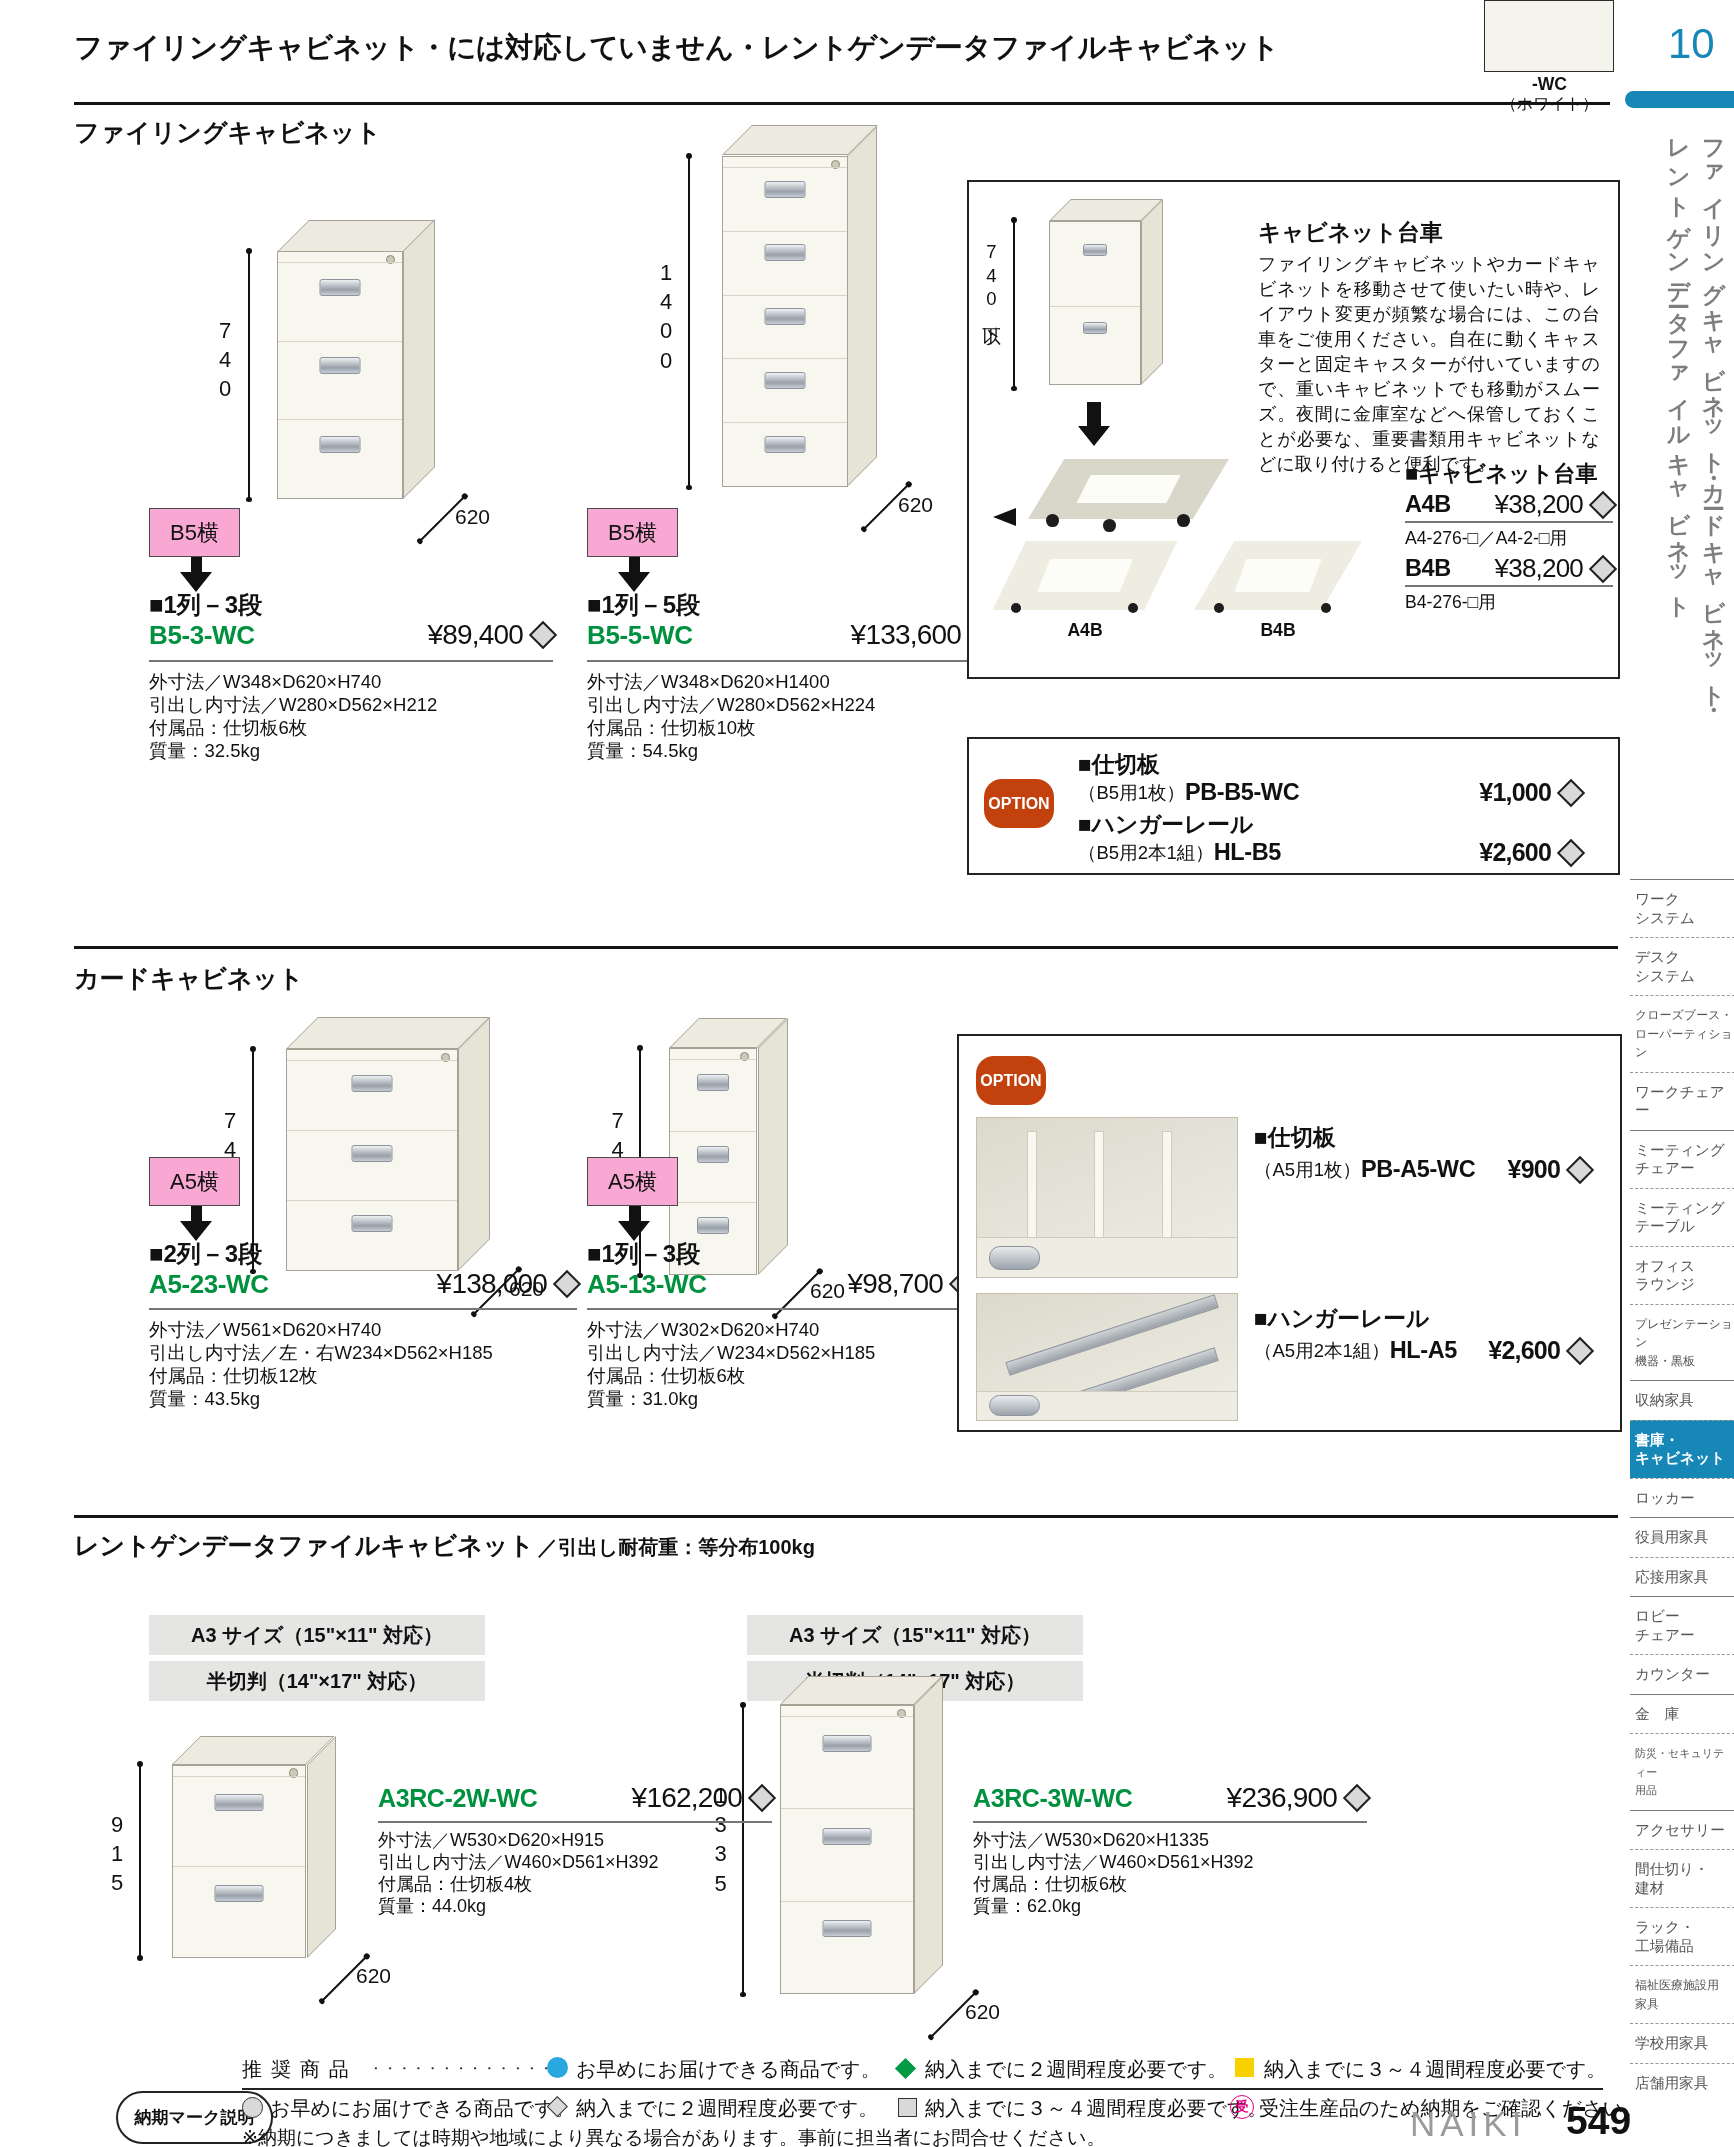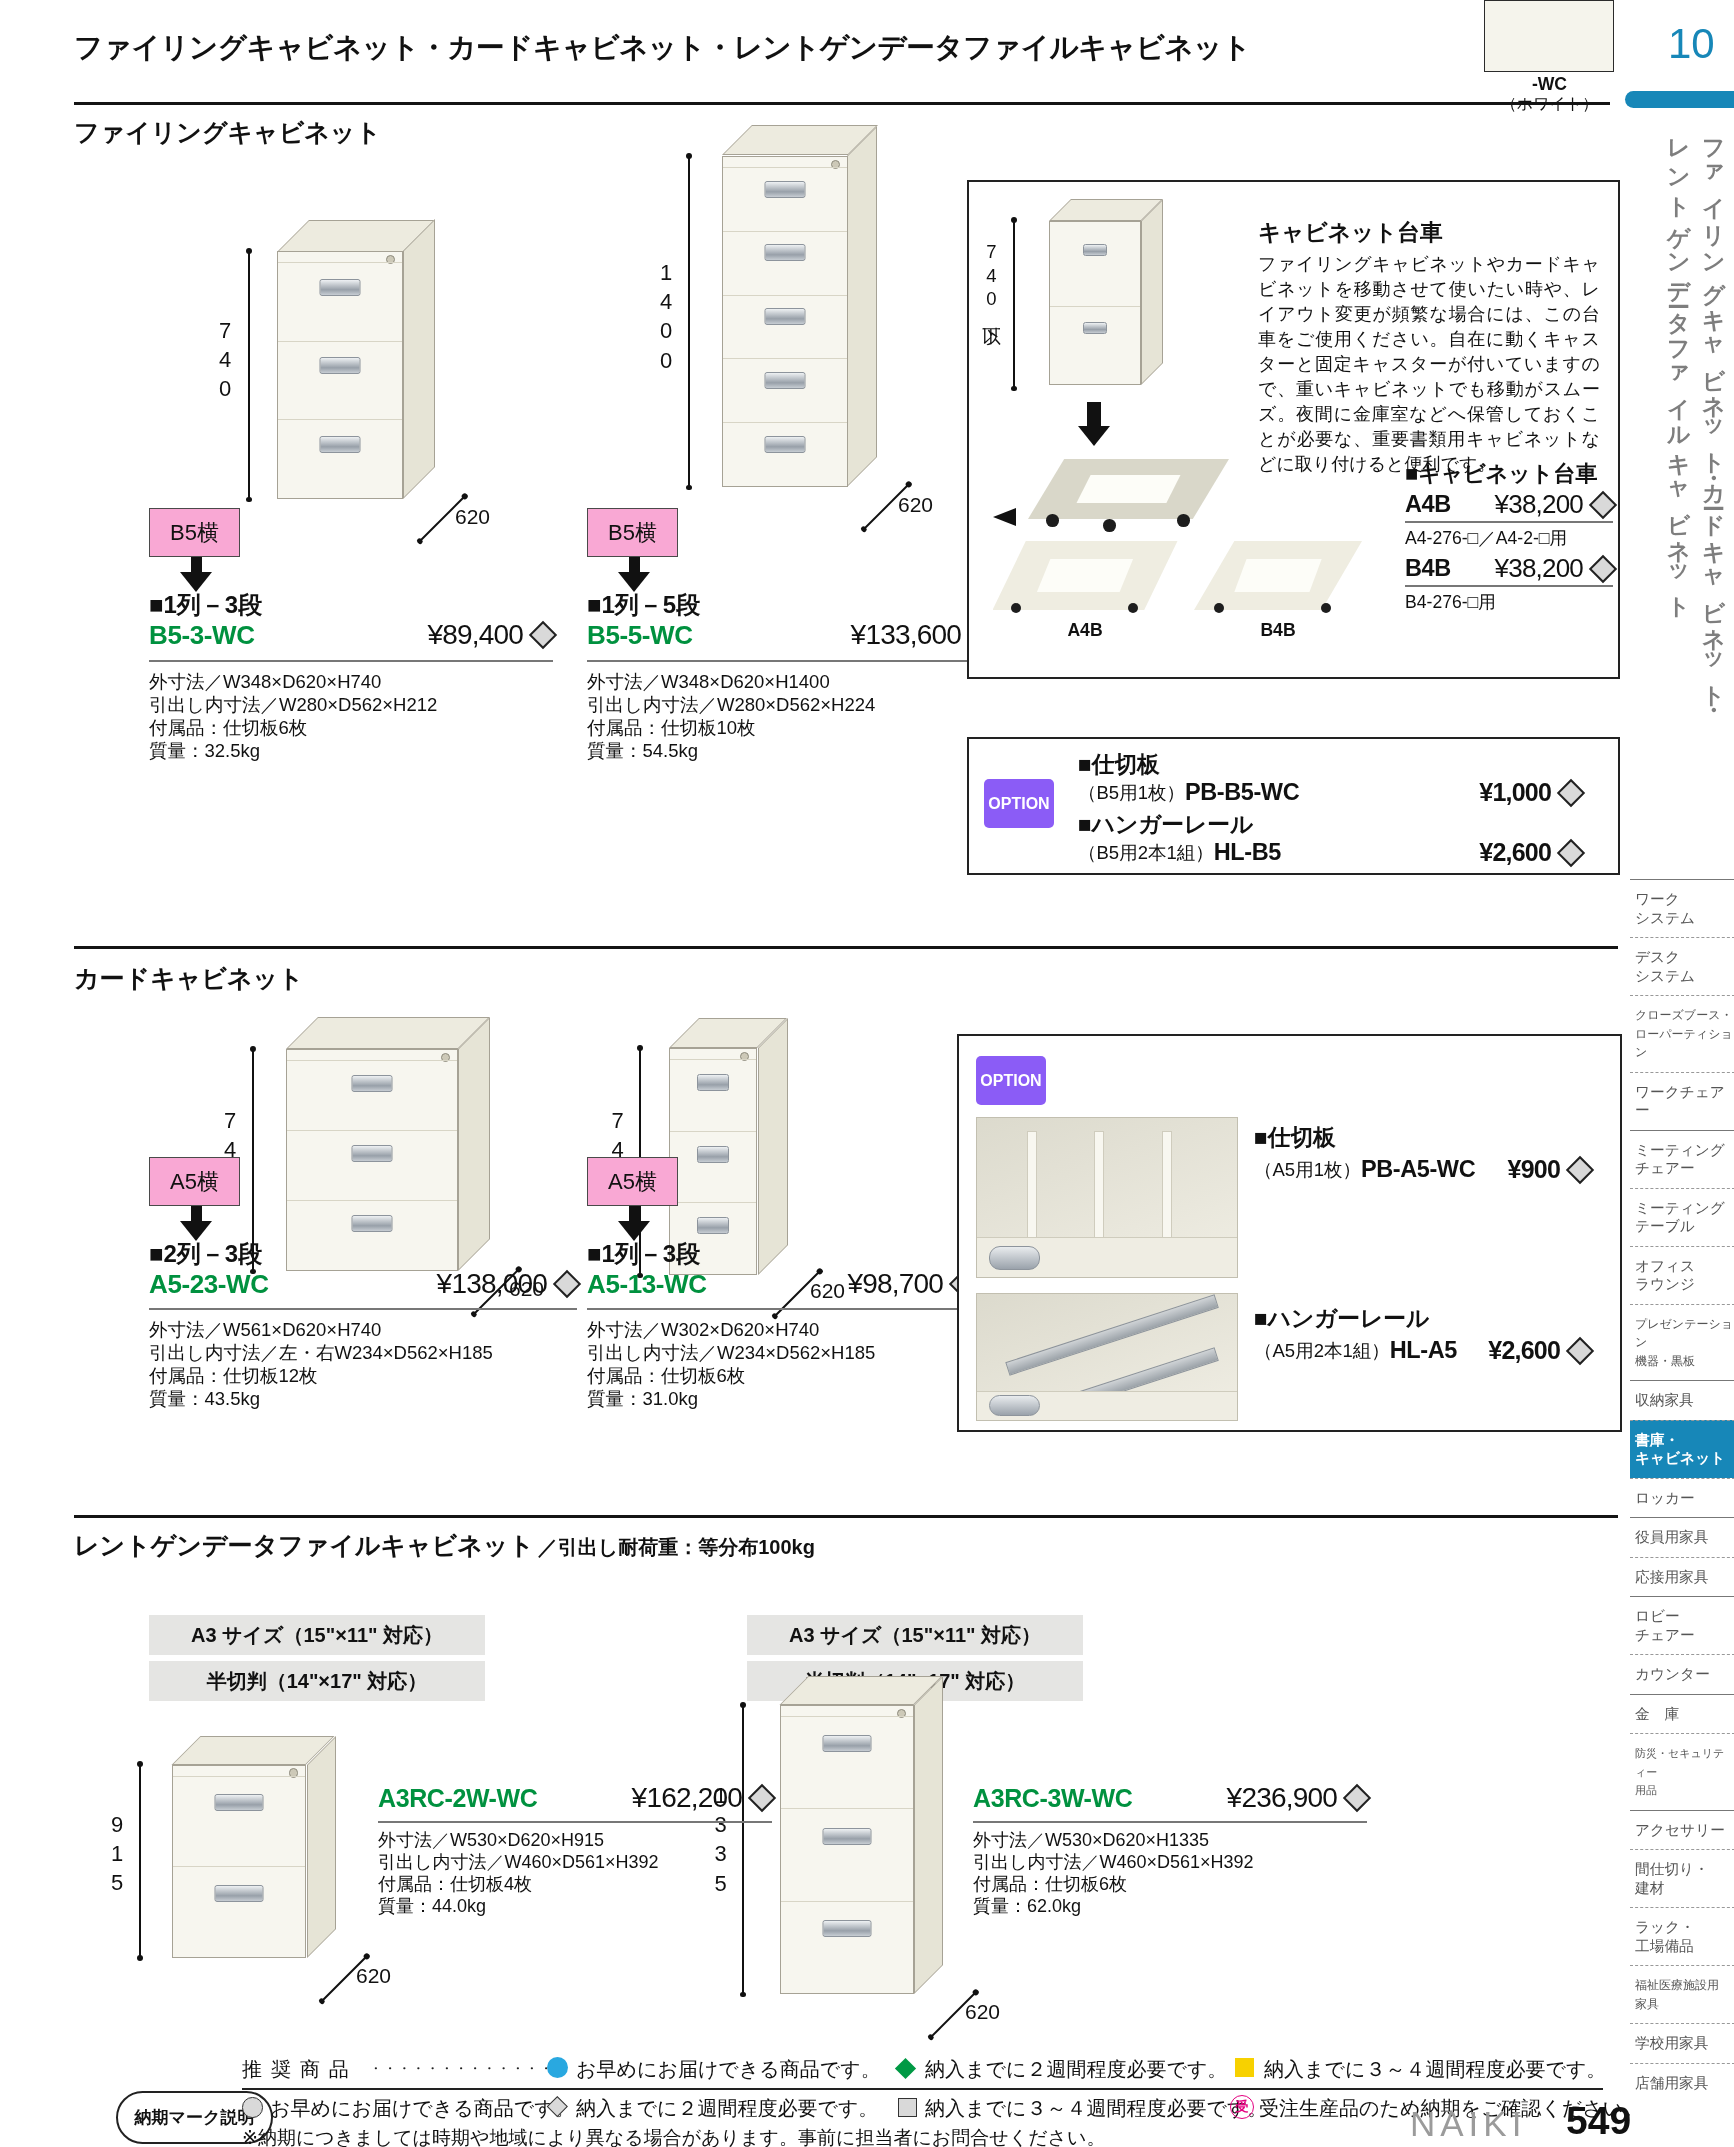--- a/index.html
+++ b/index.html
@@ -35,21 +35,21 @@
   .vline{position:absolute;width:1.7px;background:#111}
   .vline:before,.vline:after{content:"";position:absolute;left:-2.1px;width:5.9px;height:5.9px;border-radius:50%;background:#111}
   .vline:before{top:-3.4px}.vline:after{bottom:-3.4px}
   .vnum{position:absolute;writing-mode:vertical-rl;text-orientation:upright;font-size:22px;letter-spacing:4.2px}
   .ddim{position:absolute;width:64px;height:1.7px;background:#111;transform:rotate(-45deg)}
   .ddim:before,.ddim:after{content:"";position:absolute;width:5.9px;height:5.9px;border-radius:50%;background:#111;top:-2.1px}
   .ddim:before{left:-2.5px}.ddim:after{right:-2.5px}
   .dnum{position:absolute;font-size:21px}
   
   .box{position:absolute;border:2.1px solid #222;background:#fff}
-  .optbadge{position:absolute;background:#8b5cf6;color:#fff;font-weight:bold;font-size:16px;display:flex;align-items:center;justify-content:center;border-radius:5px}
+  .optbadge{position:absolute;background:#c2410c;color:#fff;font-weight:bold;font-size:16px;display:flex;align-items:center;justify-content:center;border-radius:18px}
   .photo{position:absolute;background:linear-gradient(160deg,#dcdacd,#f0eee4);border:0.8px solid #c2bfb0;overflow:hidden}
   .slat{position:absolute;top:8%;bottom:8%;width:8.4px;background:#f8f7f0;border:0.8px solid #cfccbd}
   .rail{position:absolute;height:11.7px;background:linear-gradient(180deg,#cfd3d6,#9aa1a7);border:0.8px solid #8d949c;transform:rotate(-18deg)}
   .phandle{position:absolute;width:49px;height:22px;border-radius:11px;background:linear-gradient(180deg,#e9ecee,#9aa2ab);border:0.8px solid #8d949c}
   .opt-heading{position:absolute;font-size:22.7px;font-weight:bold}
   .opt-row{position:absolute;display:flex;align-items:center}
   .opt-row .qual{font-size:18.5px}
   .opt-row .ocode{font-size:23.5px;font-weight:bold;letter-spacing:-0.4px}
   .opt-row .price{font-size:25px;font-weight:bold;margin-left:auto;letter-spacing:-0.8px}
   .graytag{position:absolute;background:#e5e5e3;display:flex;align-items:center;justify-content:center;font-size:20px;font-weight:bold}
@@ -75,21 +75,21 @@
   .sb-item.dash{border-top:1.7px dashed #999}
   .sb-item.active{background:#1787b8;color:#fff;font-weight:bold}
   .sb-item.sm{font-size:12px}
   .sb-item.xs{font-size:11px}
 </style>
 </head>
 <body>
 
 <div class="page">
 
-  <div class="abs b" style="left:74px;top:28.5px;font-size:28.5px;letter-spacing:-0.4px">ファイリングキャビネット・カードキャビネット・レントゲンデータファイルキャビネット</div>
+  <div class="abs b" style="left:74px;top:28.5px;font-size:28.5px;letter-spacing:-0.4px">ファイリングキャビネット・には対応していません・レントゲンデータファイルキャビネット</div>
   <div class="abs" style="left:1484px;top:0;width:128px;height:70px;background:#f5f4ec;border:1.7px solid #2b2b2b"></div>
   <div class="abs b" style="left:1484px;top:74px;width:131px;text-align:center;font-size:17.6px">-WC</div>
   <div class="abs" style="left:1484px;top:94px;width:131px;text-align:center;font-size:16px">（ホワイト）</div>
   <div class="abs" style="left:1668px;top:20px;font-size:42px;color:#1787b8">10</div>
   <div class="abs" style="left:1625px;top:91px;width:109px;height:17px;background:#1787b8;border-radius:8.4px 0 0 8.4px"></div>
   <div class="hrule" style="left:74px;top:102px;width:1536px;height:2.5px"></div>
 
   <div class="side-title">
     <div>ファイリングキャビネット・カードキャビネット・</div>
     <div>レントゲンデータファイルキャビネット</div>

